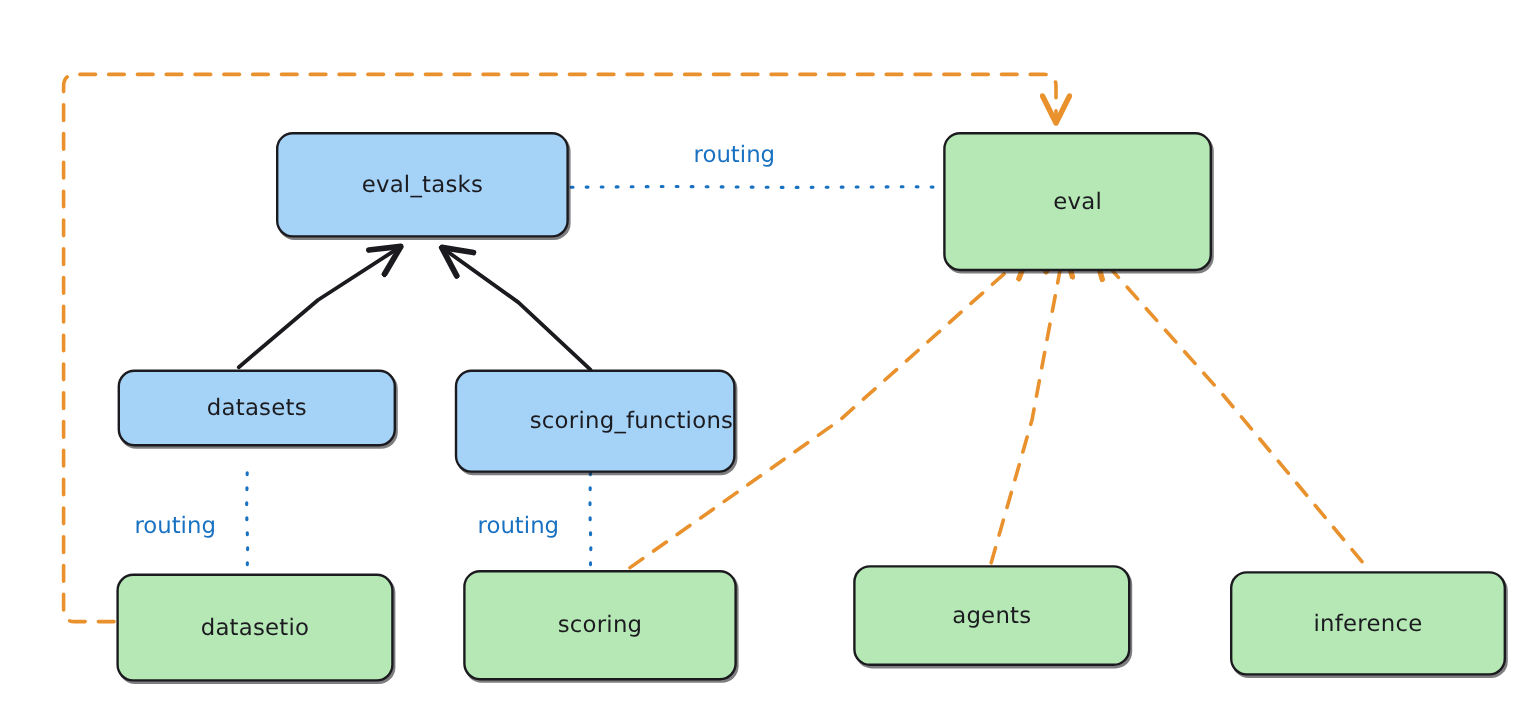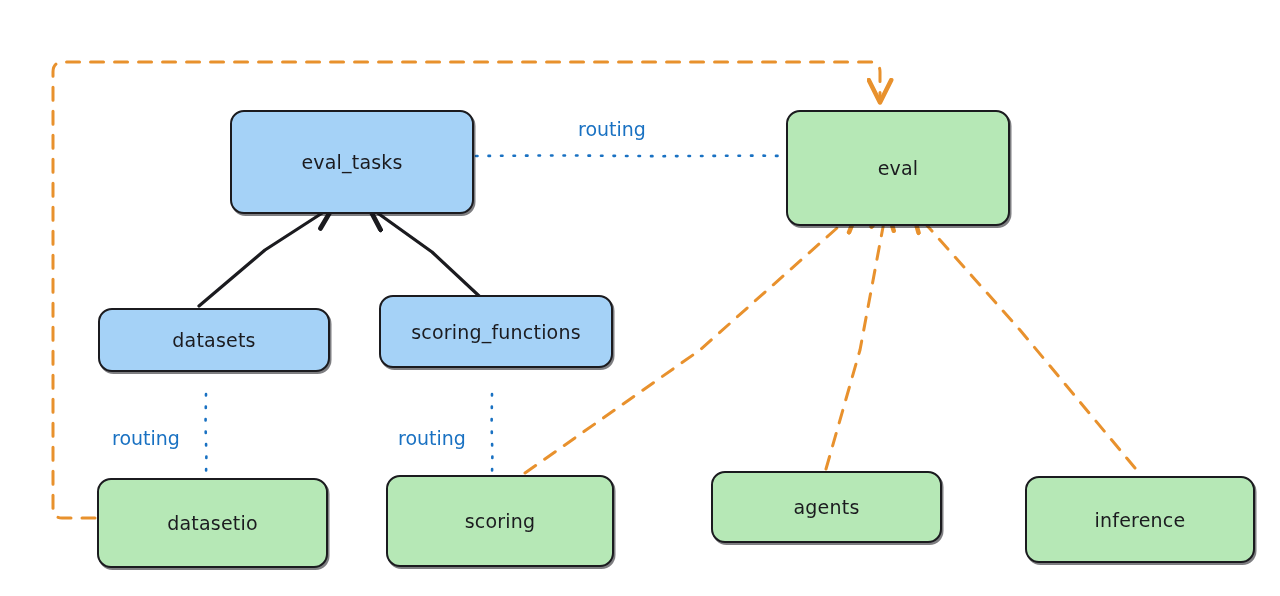--- a/index.html
+++ b/index.html
@@ -79,45 +79,45 @@
     <path d="M95,518 L62,518 Q53,518 53,508 L53,72 Q53,62 63,62 L870,62
              Q880,62 880,72 L880,98" fill="none" stroke="#e8912d" stroke-width="3" stroke-linecap="round" stroke-linejoin="round" stroke-dasharray="13 11" marker-end="url(#arrow-orange)"></path>
 
     <path d="M525,473 L700,350 L855,212" fill="none" stroke="#e8912d" stroke-width="3" stroke-linecap="round" stroke-linejoin="round" stroke-dasharray="13 11" marker-end="url(#arrow-orange)"></path>
 
     <path d="M826,469 L860,350 L886,211" fill="none" stroke="#e8912d" stroke-width="3" stroke-linecap="round" stroke-linejoin="round" stroke-dasharray="13 11" marker-end="url(#arrow-orange)"></path>
 
     <path d="M1135,468 L1020,330 L915,212" fill="none" stroke="#e8912d" stroke-width="3" stroke-linecap="round" stroke-linejoin="round" stroke-dasharray="13 11" marker-end="url(#arrow-orange)"></path>
   </svg>
 
-  <div class="node api" style="left:230px; top:110px; width:244px; height:104px;">
+  <div class="node api" style="left:230px; top:110px; width:244px; height:88px;">
     <span class="node-label">eval_tasks</span>
   </div>
 
   <div class="node prov" style="left:786px; top:110px; width:224px; height:116px;">
     <span class="node-label">eval</span>
   </div>
 
   <div class="node api" style="left:98px; top:308px; width:232px; height:64px;">
     <span class="node-label">datasets</span>
   </div>
 
-  <div class="node api" style="left:379px; top:295px; width:234px; height:73px;">
+  <div class="node api" style="left:379px; top:308px; width:234px; height:86px;justify-content:flex-end;">
     <span class="node-label">scoring_functions</span>
   </div>
 
   <div class="node prov" style="left:97px; top:478px; width:231px; height:90px;">
     <span class="node-label">datasetio</span>
   </div>
 
   <div class="node prov" style="left:386px; top:475px; width:228px; height:92px;">
     <span class="node-label">scoring</span>
   </div>
 
-  <div class="node prov" style="left:711px; top:471px; width:231px; height:72px;">
+  <div class="node prov" style="left:711px; top:471px; width:231px; height:84px;">
     <span class="node-label">agents</span>
   </div>
 
   <div class="node prov" style="left:1025px; top:476px; width:230px; height:87px;">
     <span class="node-label">inference</span>
   </div>
 
   <div class="edge-label" style="left:578px; top:118px;">routing</div>
 
   <div class="edge-label" style="left:112px; top:427px;">routing</div>

